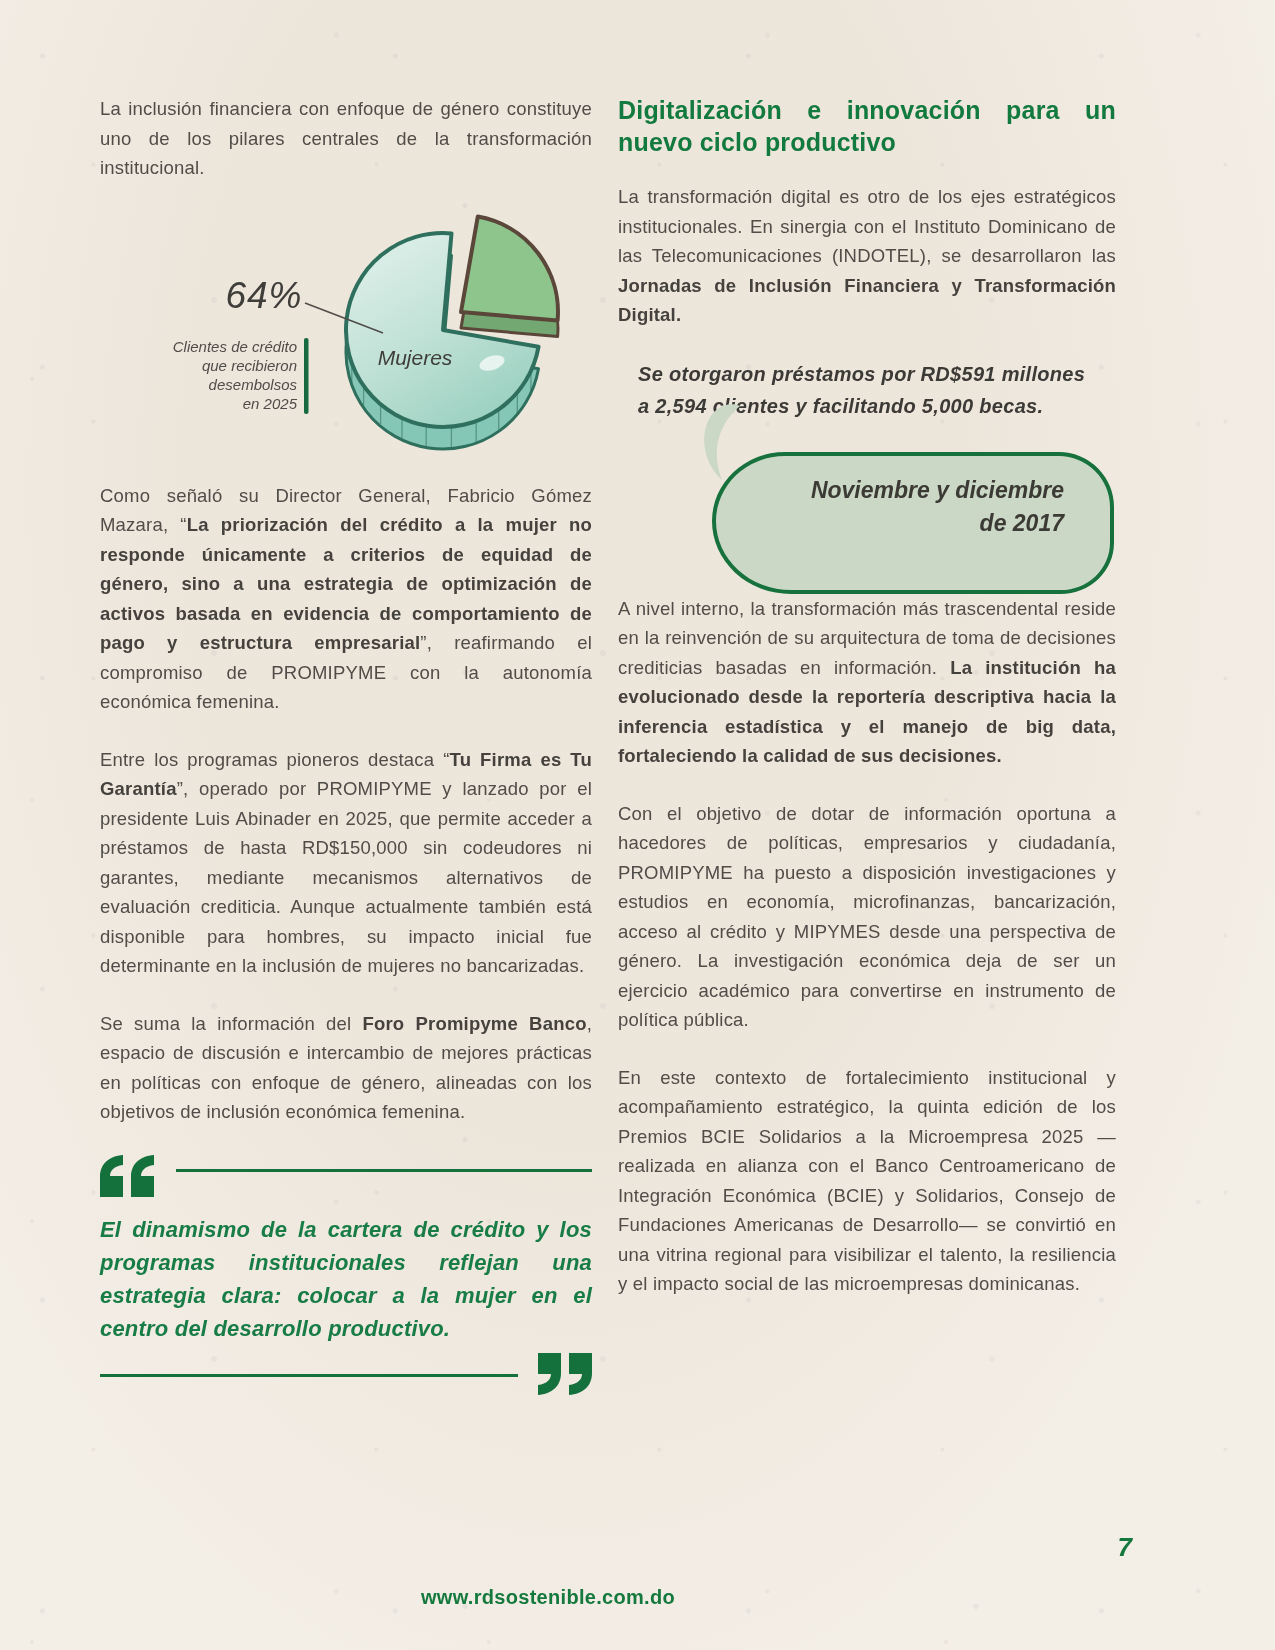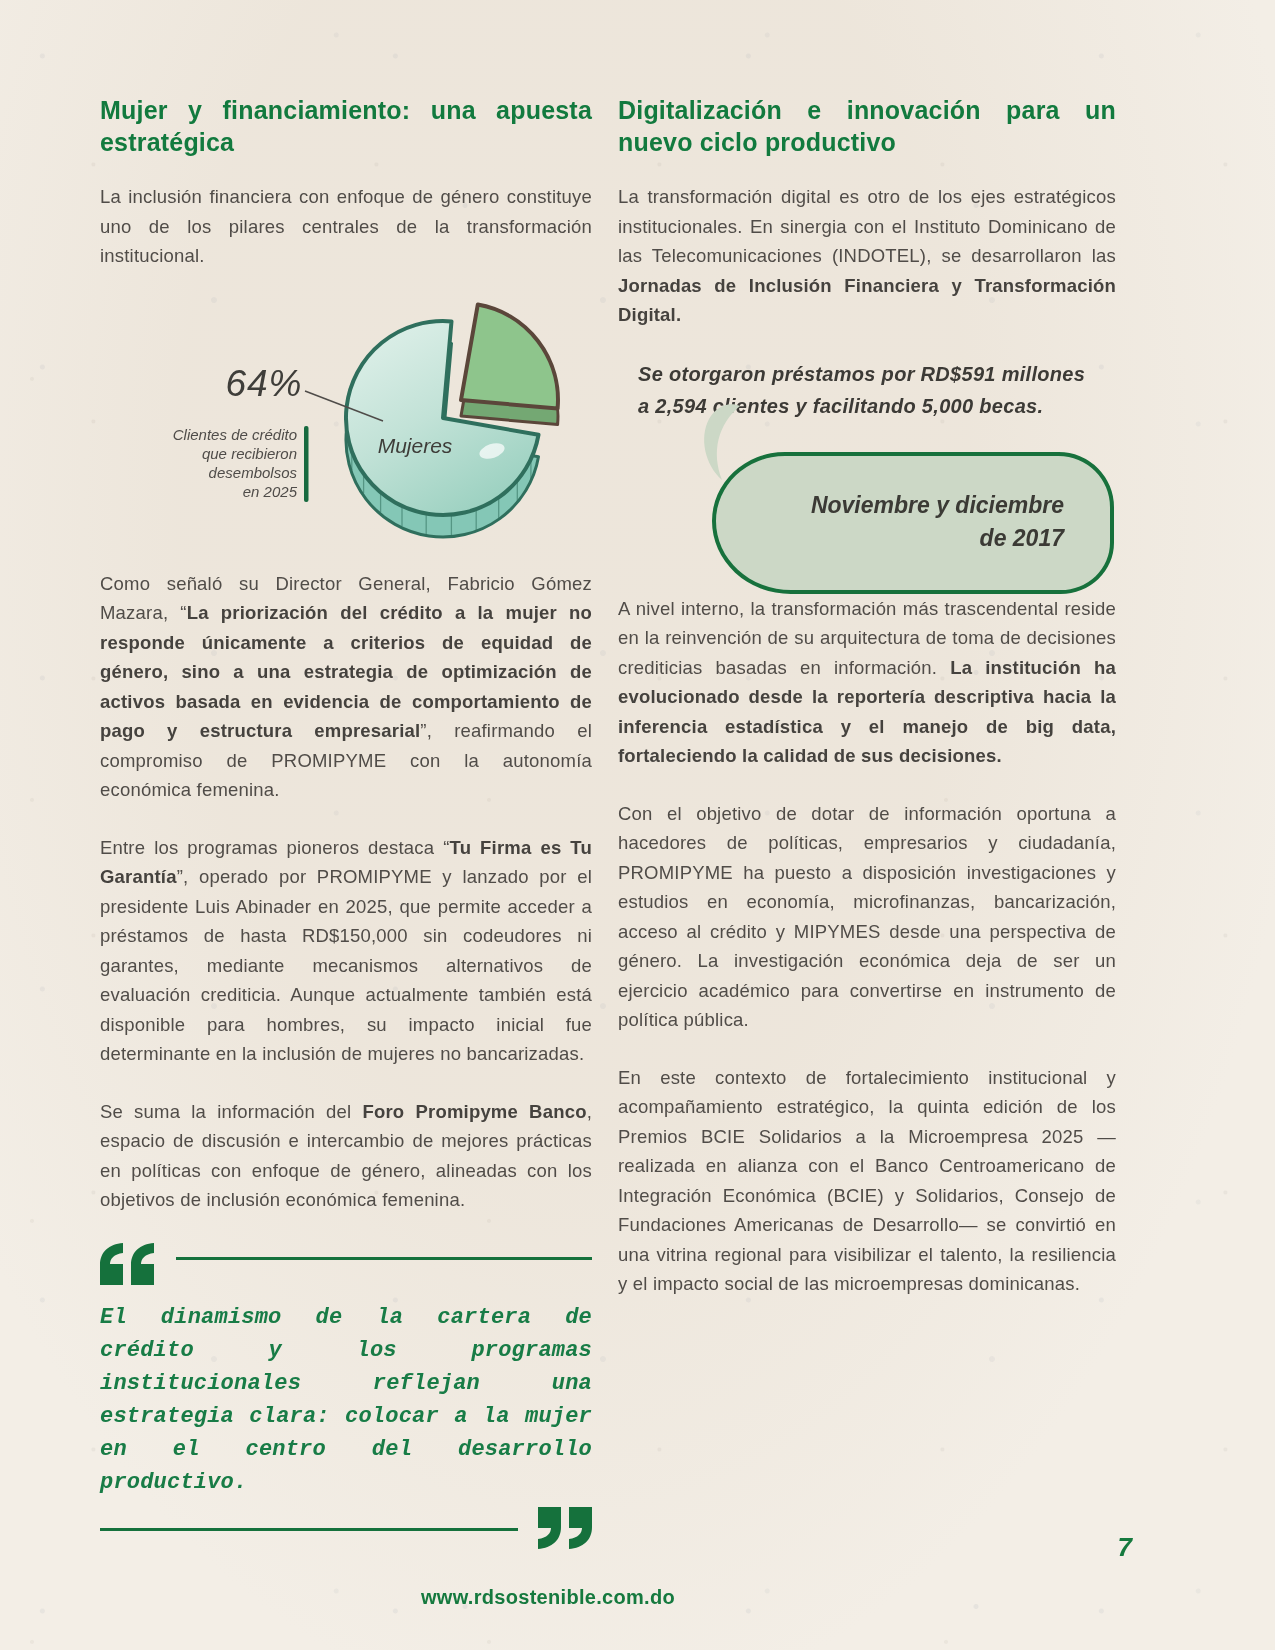--- a/index.html
+++ b/index.html
@@ -30,42 +30,42 @@
     text-align:justify;letter-spacing:.2px;
   }
   p.body .b{font-weight:700;color:#45423e;}
   
   .figure{position:relative;width:492px;height:254px;margin:2px 0 16px 0;}
   .figure svg{position:absolute;left:0;top:0;overflow:visible;}
   .fig-pct{font-size:37px;font-style:italic;fill:#3f3e3a;letter-spacing:1px;}
   .fig-cap{font-size:15px;font-style:italic;fill:#4f4c49;}
   .fig-slice-label{font-size:21px;font-style:italic;fill:#3e3d39;}
   
-  .quote-block{margin-top:18px;font-family:Liberation Mono, monospace;}
+  .quote-block{margin-top:18px;}
   .q-row{display:flex;align-items:flex-start;}
   .q-rule{flex:1;height:3px;background:#15713c;margin-top:14px;}
   .q-open .q-rule{margin-left:18px;}
   .q-close{margin-top:8px;align-items:flex-end;}
   .q-close .q-rule{margin:0 16px 18px 0;}
   .q-glyph{flex:0 0 auto;}
   .quote-text{
     margin:16px 0 0 0;font-size:22px;line-height:33px;font-weight:700;font-style:italic;
     color:#187c46;text-align:justify;letter-spacing:.2px;
   }
   
   .callout{
     margin:20px 0 0 20px;width:462px;font-size:20px;line-height:32px;
     font-weight:700;font-style:italic;color:#3c3a36;letter-spacing:.3px;
   }
   .bubble-wrap{position:relative;width:402px;margin:30px 2px 0 auto;}
   .bubble{
     position:relative;box-sizing:border-box;width:402px;min-height:142px;
     background:#ccd8c6;border:4px solid #17713c;
     border-radius:74px 56px 54px 80px / 70px 56px 52px 74px;
-    display:flex;flex-direction:column;justify-content:center;align-items:flex-end;
+    display:flex;flex-direction:column;justify-content:flex-start;align-items:flex-end;
     padding:18px 46px 20px 56px;
   }
   .bubble-line{font-size:23px;line-height:33px;font-weight:700;font-style:italic;color:#3b3a35;text-align:right;}
   .bubble-tail{position:absolute;left:-16px;top:-52px;z-index:0;}
   .after-bubble{margin-top:36px;}
   
   .footer-url{
     position:absolute;left:348px;top:1538px;width:400px;text-align:center;
     font-size:20px;font-weight:700;color:#15793e;letter-spacing:.3px;margin-top:48px;
   }
@@ -74,21 +74,20 @@
     font-size:26px;font-weight:700;font-style:italic;color:#15793e;
   }
   svg text{font-family:"Liberation Sans",sans-serif;}
 </style>
 </head>
 <body>
 
 <div class="page">
 
   <div class="col col-left">
-    <h2>Mujer y financiamiento: una apuesta estratégica</h2>
 
     <p class="body">La inclusión financiera con enfoque de género constituye uno de los pilares centrales de la transformación institucional.</p>
 
     <div class="figure">
       <svg width="492" height="254" viewBox="0 0 492 254">
         <defs>
           <linearGradient id="tealGrad" x1="0" y1="0" x2="0.6" y2="1">
             <stop offset="0" stop-color="#e3f2ec"></stop>
             <stop offset="0.55" stop-color="#c2e2d7"></stop>
             <stop offset="1" stop-color="#9ed2c2"></stop>

